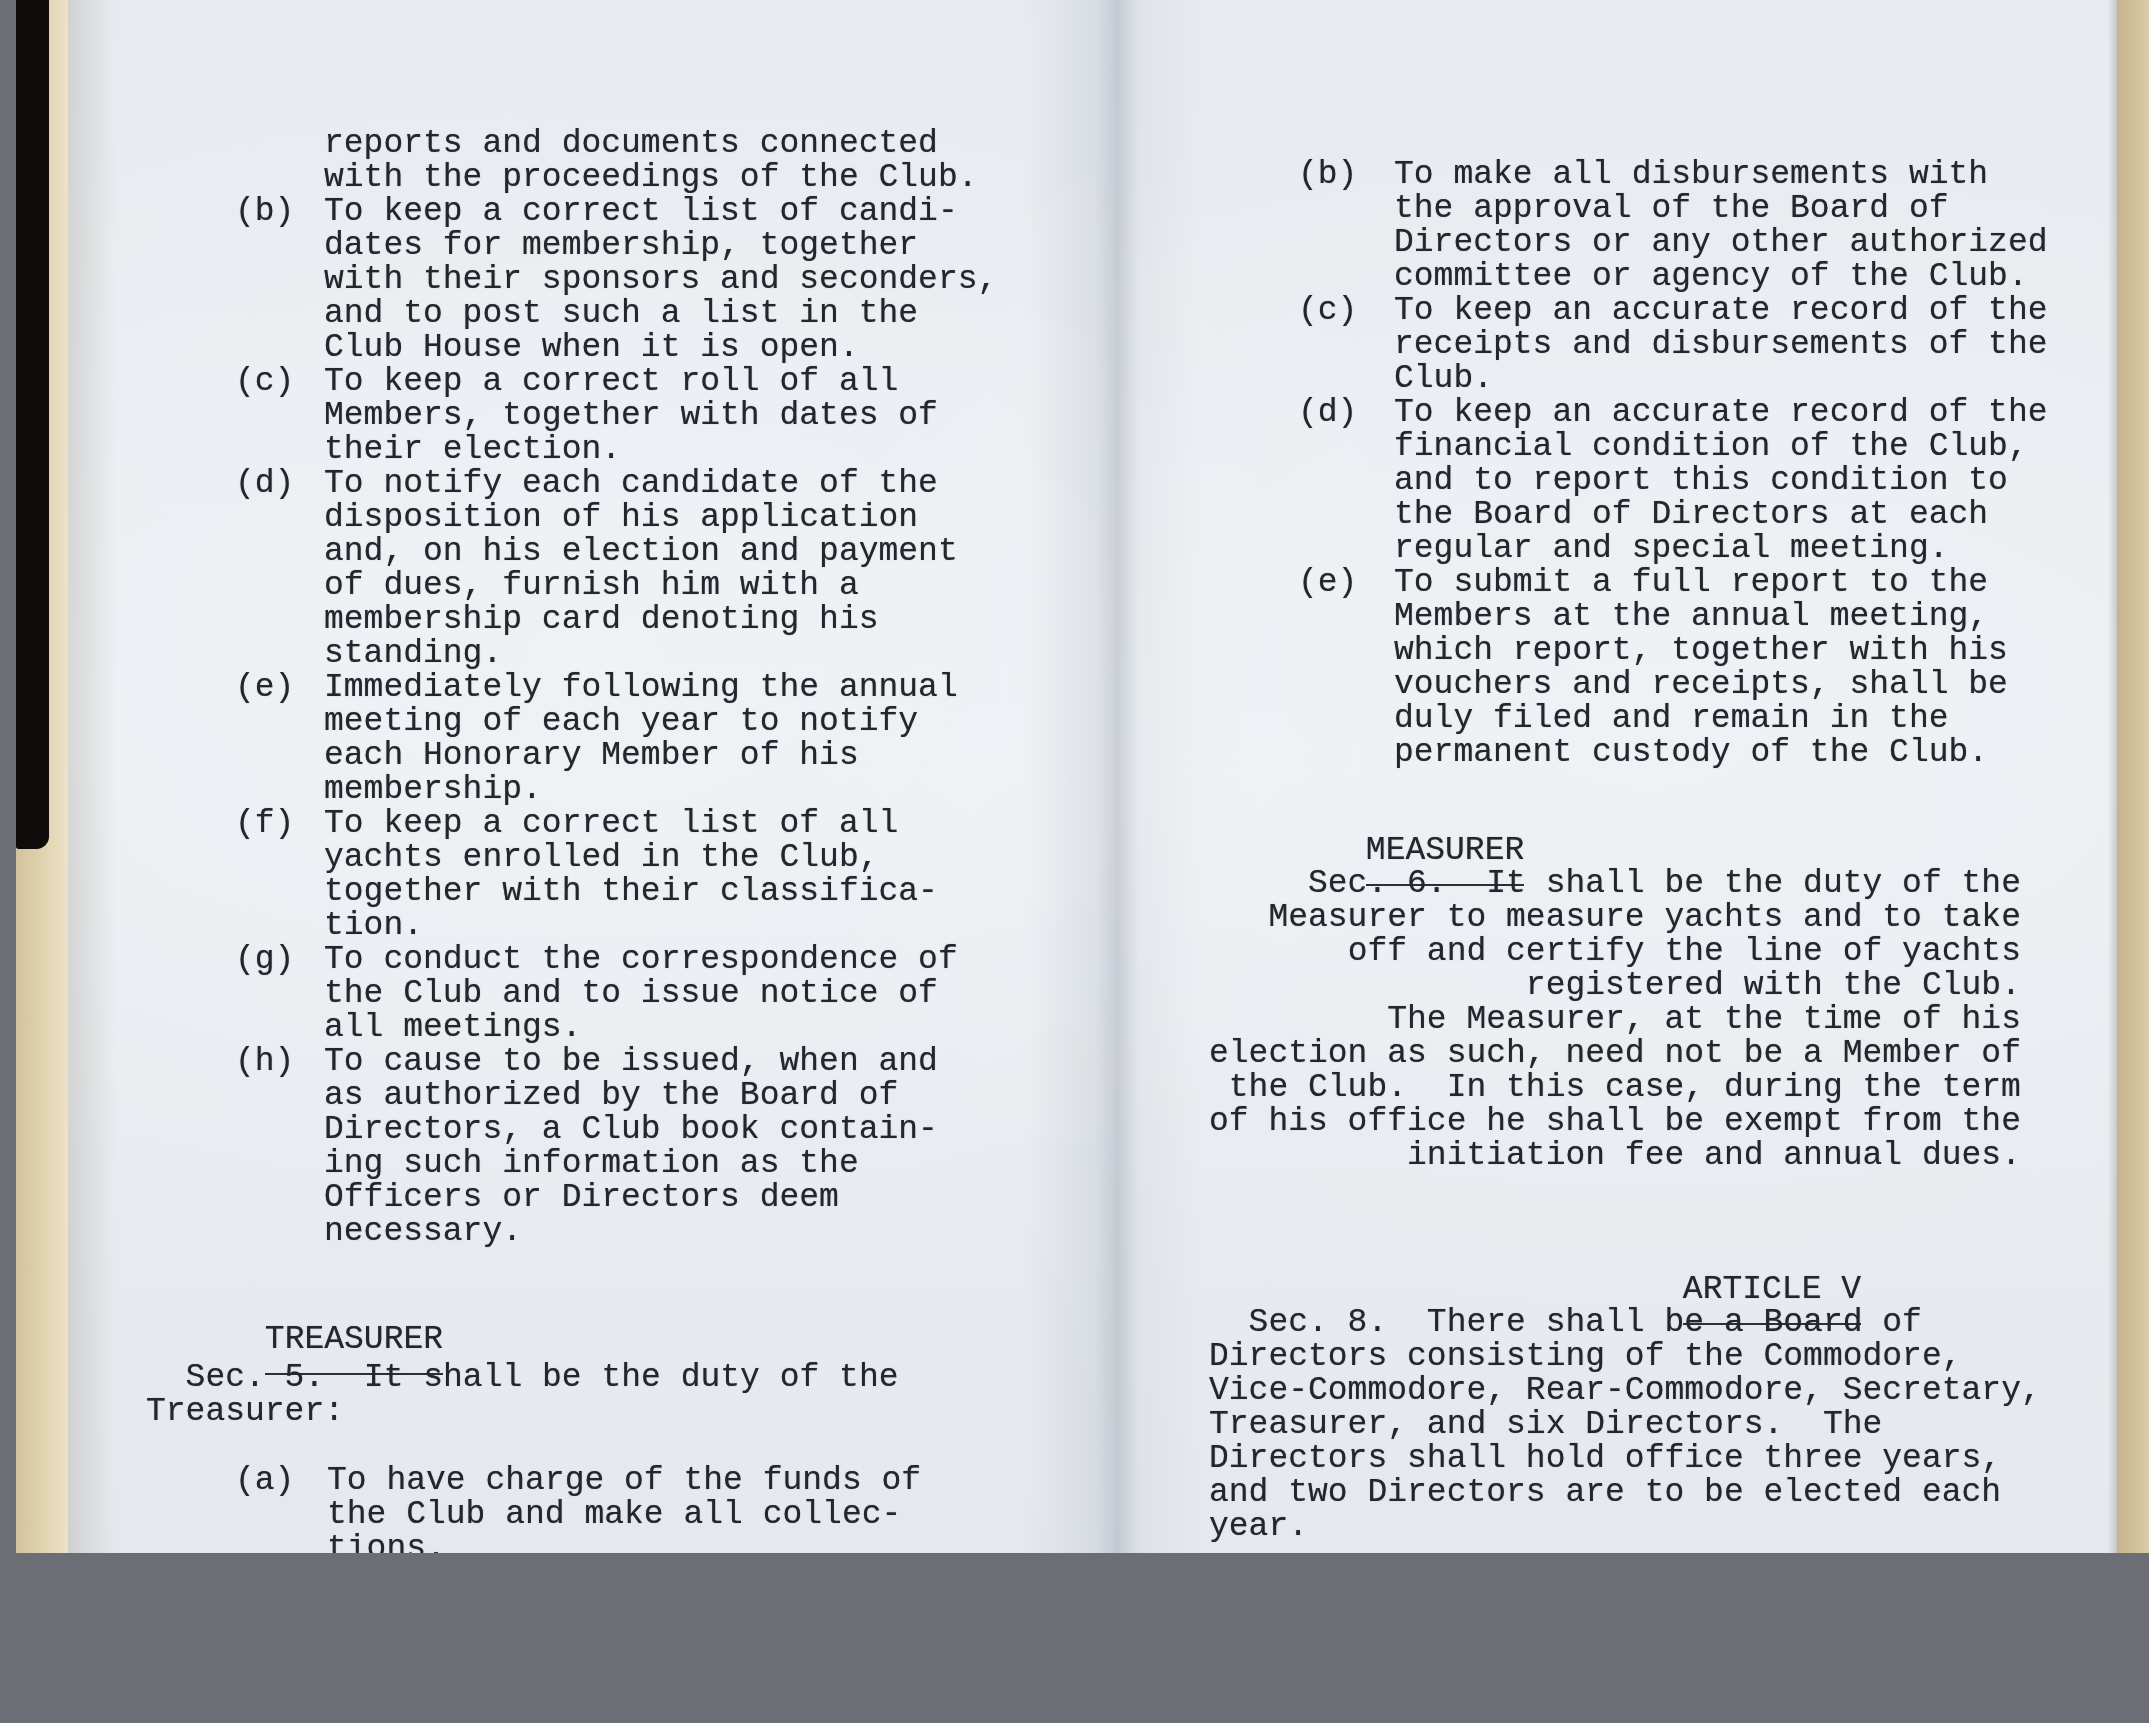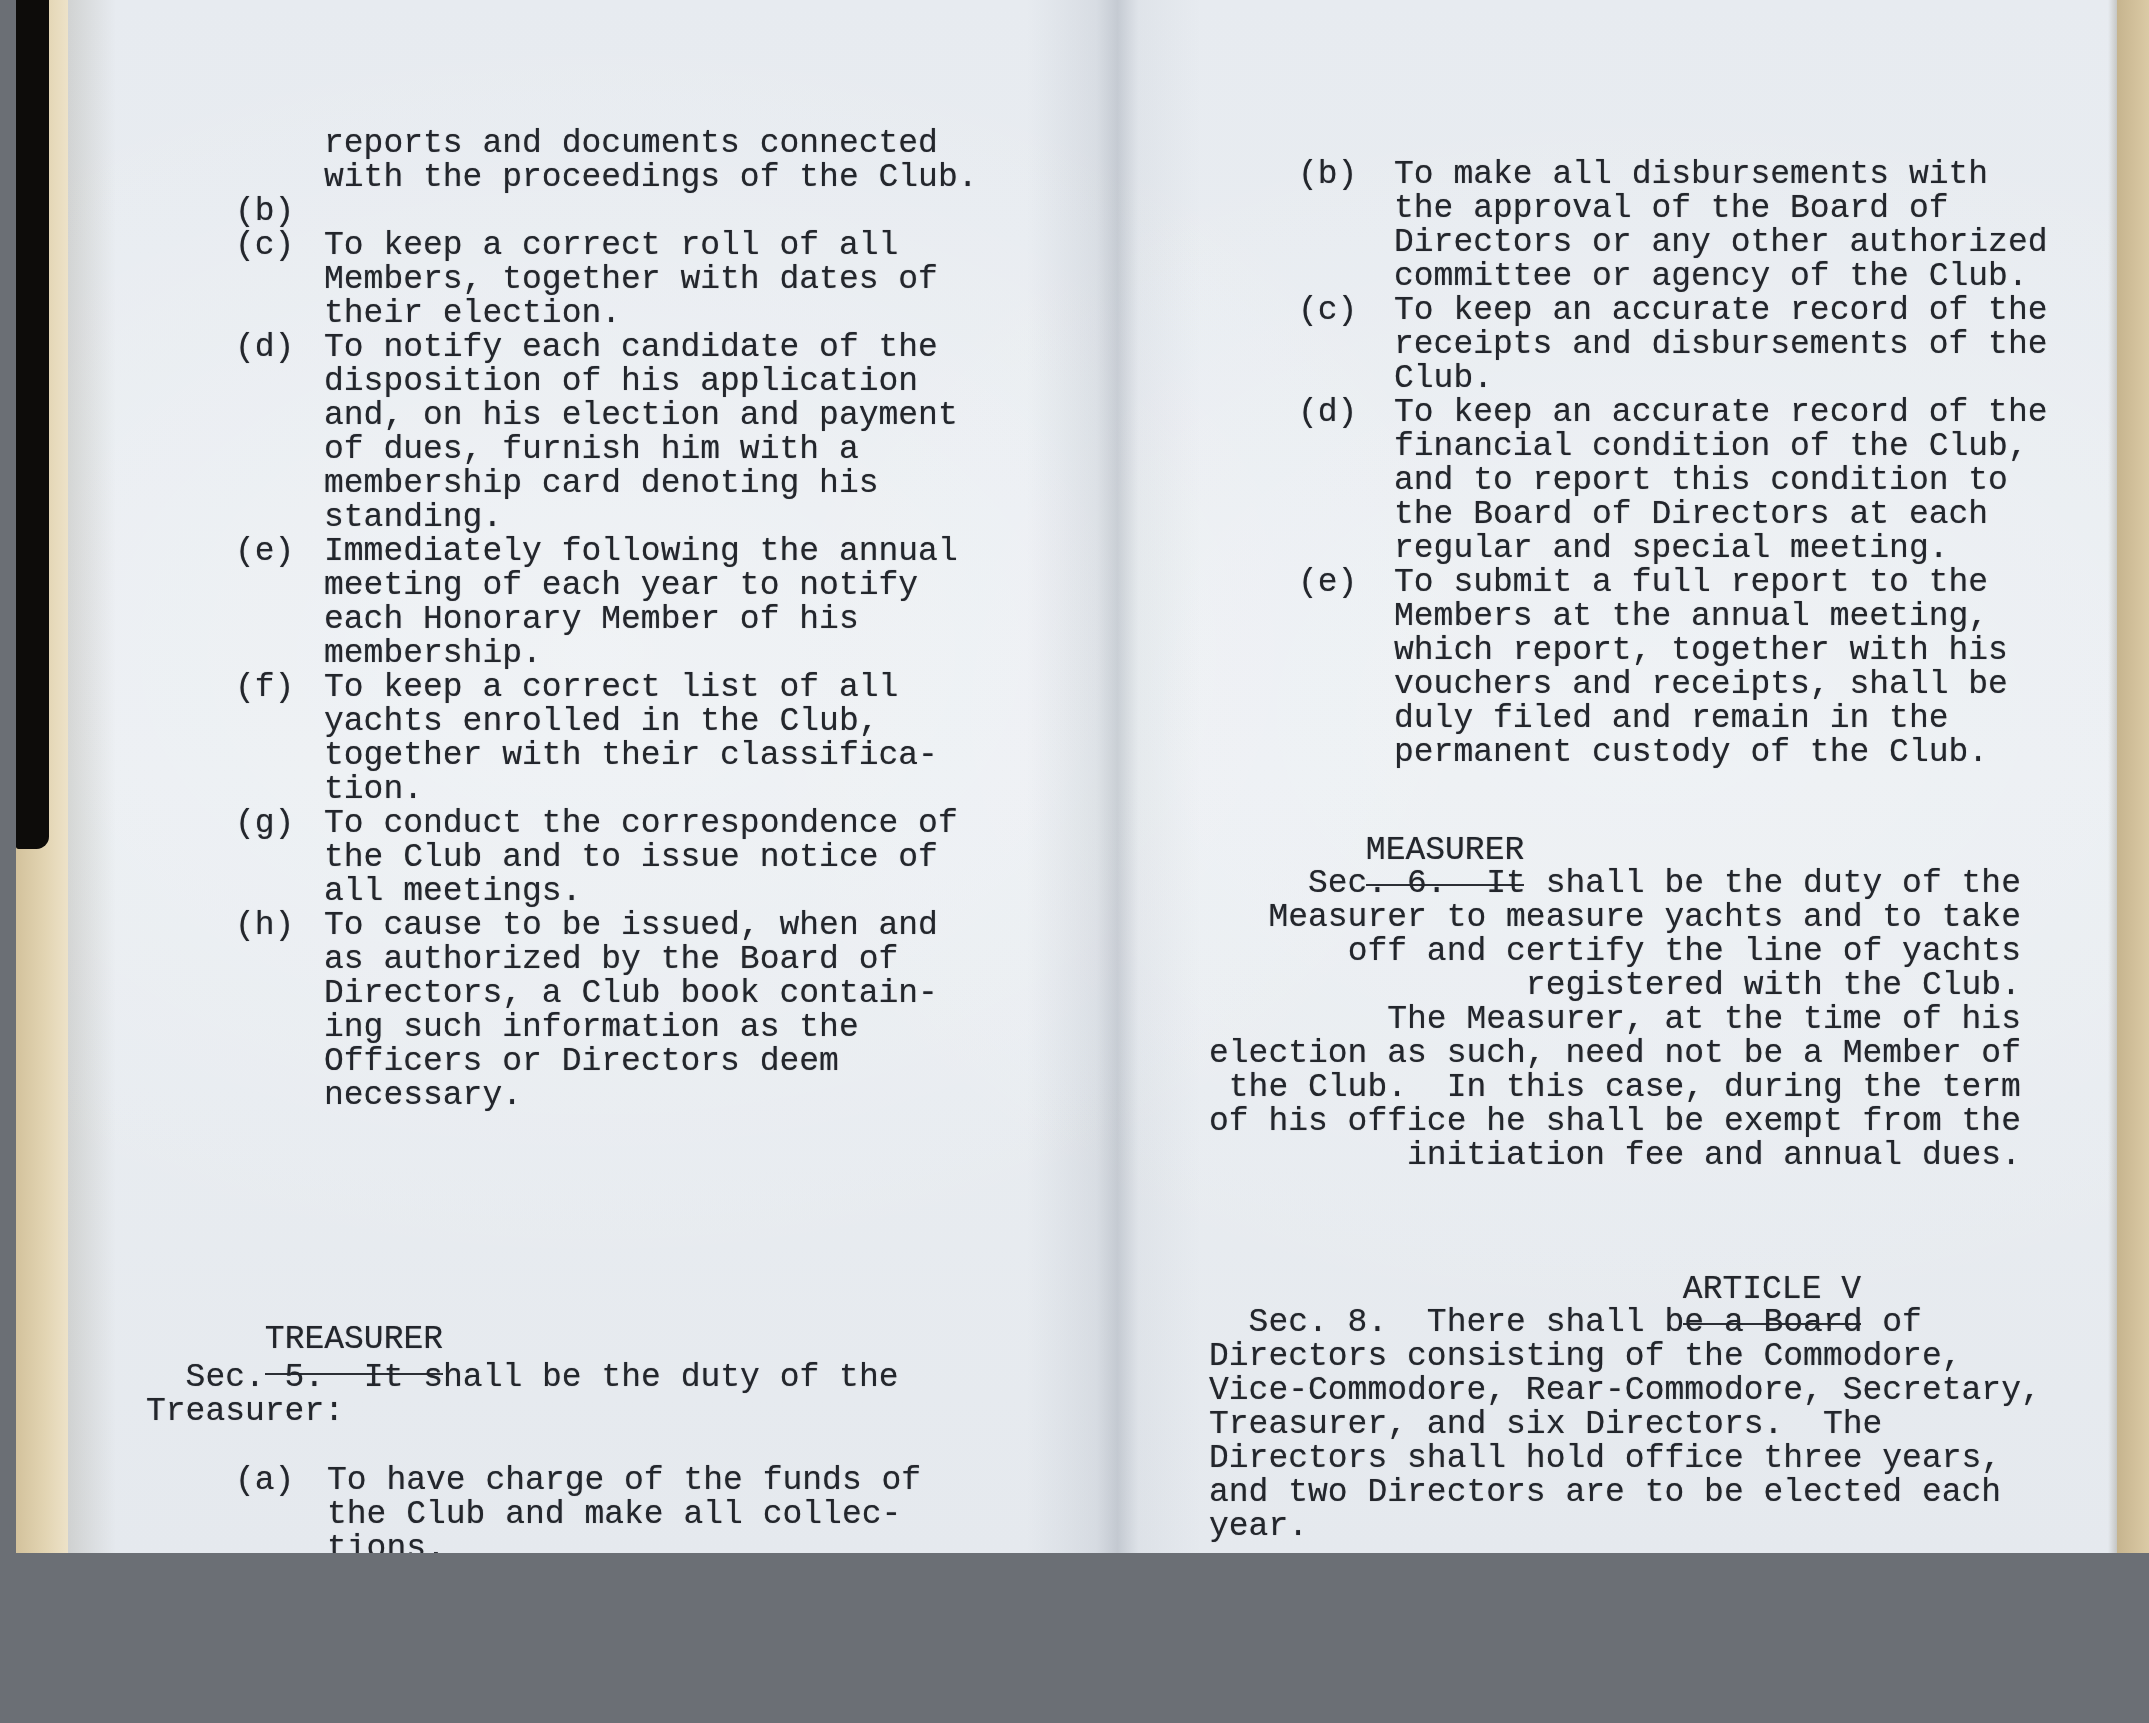--- a/index.html
+++ b/index.html
@@ -107,20 +107,25 @@
   <section>
 
     <div class="list list-left">
       <div class="row">
         <div class="lbl"></div>
         <div class="txt">reports and documents connected
 with the proceedings of the Club.</div>
       </div>
       <div class="row">
         <div class="lbl">(b)</div>
+        <div class="txt">To keep a correct list of candi-
+dates for membership, together
+with their sponsors and seconders,
+and to post such a list in the
+Club House when it is open.</div>
       </div>
       <div class="row">
         <div class="lbl">(c)</div>
         <div class="txt">To keep a correct roll of all
 Members, together with dates of
 their election.</div>
       </div>
       <div class="row">
         <div class="lbl">(d)</div>
         <div class="txt">To notify each candidate of the

